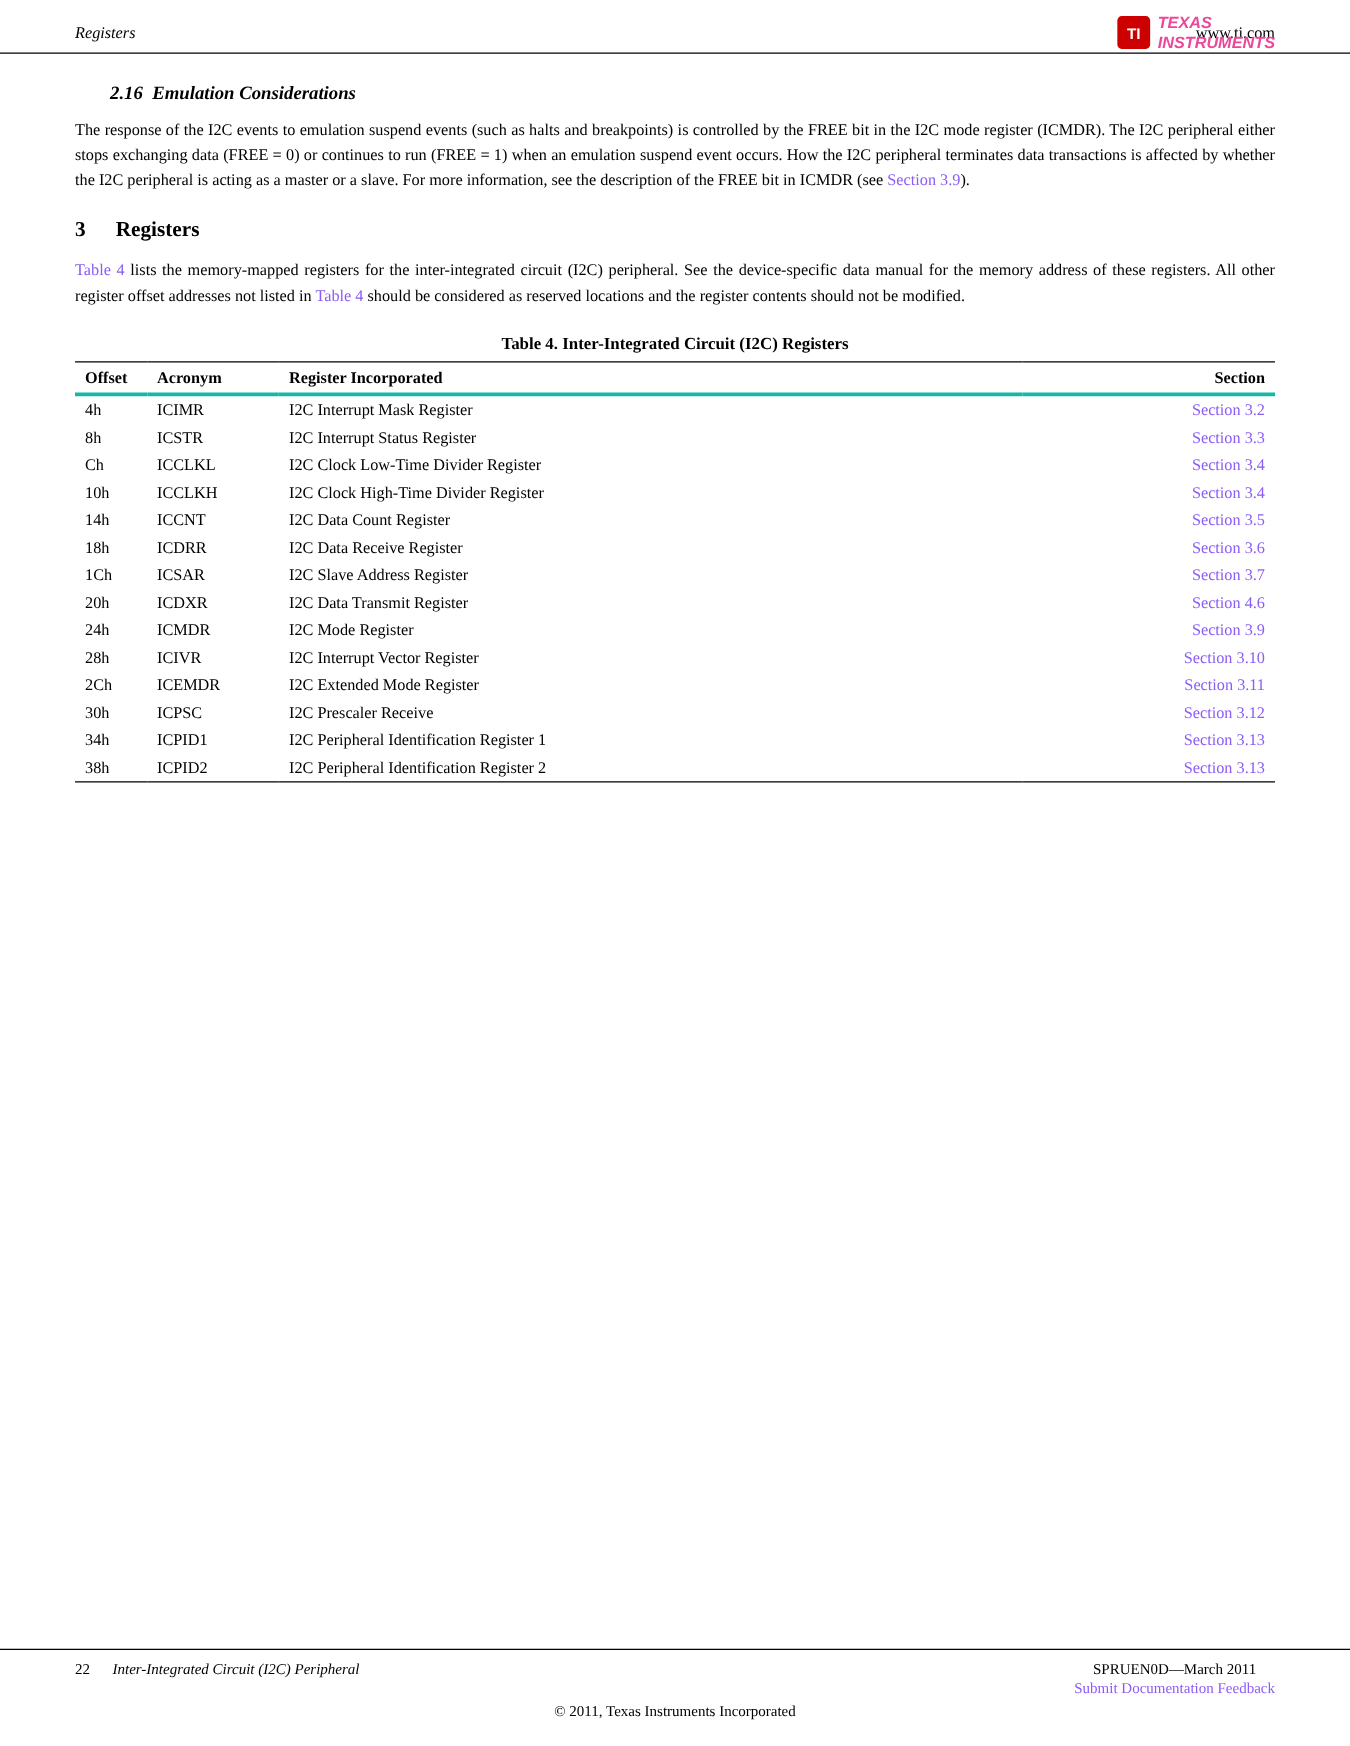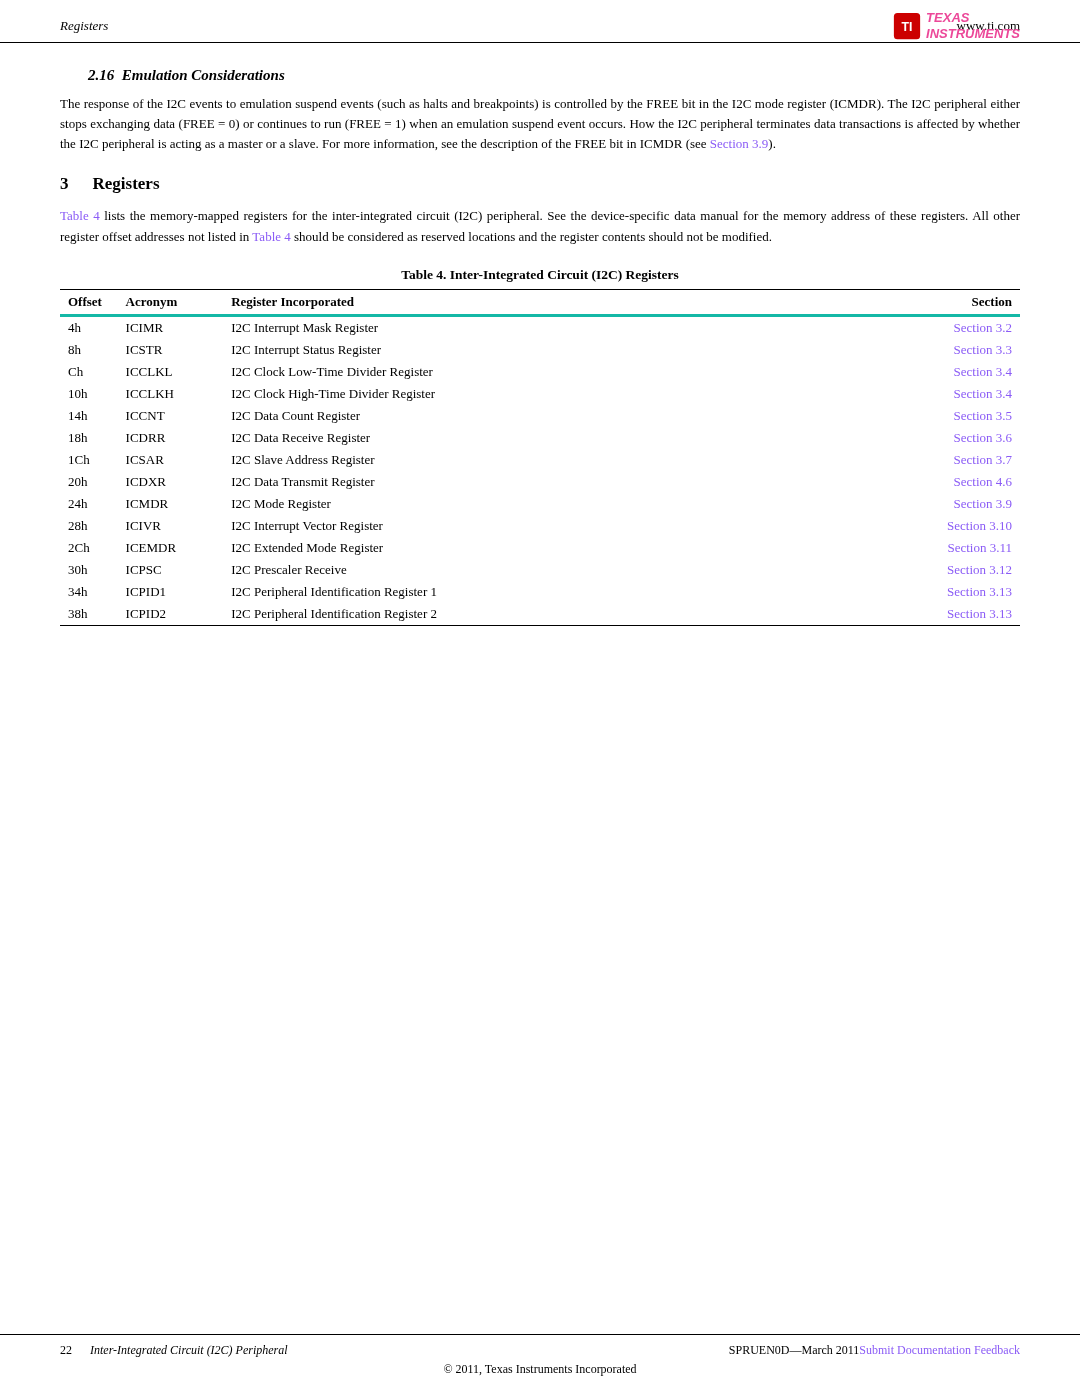--- a/index.html
+++ b/index.html
@@ -148,20 +148,21 @@
       display: flex;
       justify-content: center;
       margin-top: 4px;
       font-size: 12px;
     }
     .footer-copyright {
       font-size: 12px;
     }
     .footer-right-col {
       display: flex;
+      flex-direction: column;
       align-items: center;
       font-size: 12px;
     }
   </style>
 </head>
 <body>
 
 <div class="page">
 
   <div class="logo-area">

